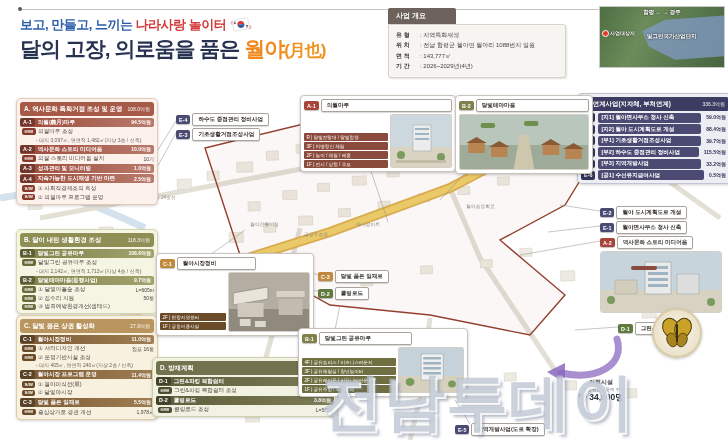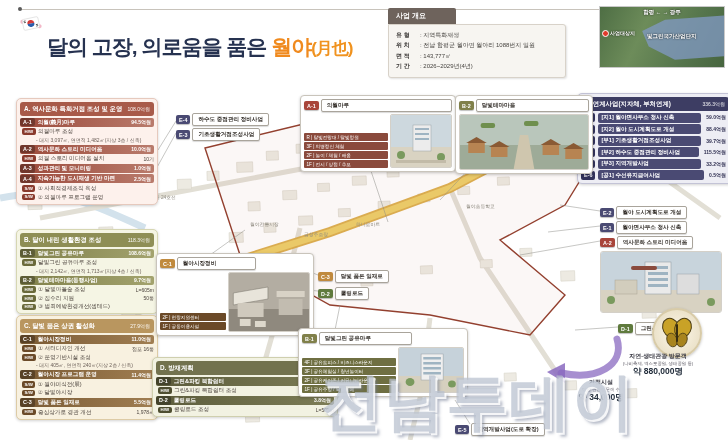--- a/index.html
+++ b/index.html
@@ -5,21 +5,21 @@
   html,body{margin:0;padding:0;}
   body{font-family:"Liberation Sans","DejaVu Sans",sans-serif;background:#e8e8e8;}
   #poster{position:relative;width:728px;height:440px;background:#ffffff;overflow:hidden;margin:0 auto;}
   .top-rule{position:absolute;left:20px;right:6px;top:9px;border-top:1px solid #c8c3bb;}
   .top-rule::before{content:"";position:absolute;left:-2px;top:-3px;width:4px;height:4px;border-radius:50%;background:#5a5a5a;}
 
   
   .title{position:absolute;left:20px;top:16px;z-index:12;}
   .t1{font-size:13px;font-weight:900;color:#2a5caa;letter-spacing:-0.5px;display:flex;align-items:center;gap:4px;}
   .t1 .accent{color:#d43a3a;}
-  .t2{font-size:21px;font-weight:900;color:#263250;letter-spacing:-1px;margin-top:1px;margin-left:27px;}
+  .t2{font-size:21px;font-weight:900;color:#263250;letter-spacing:-1px;margin-top:1px;}
   .t2 .accent{color:#f08a1e;}
   .t2 .hanja{color:#f0921e;font-size:17px;}
 
   
   .ovbox{position:absolute;left:388px;top:8px;width:178px;z-index:12;}
   .ovhdr{background:#6e635c;color:#fff;font-size:7px;font-weight:bold;padding:3px 8px;width:52px;border-radius:2px 2px 0 0;}
   .ovbody{background:#f7f5f1;border:1px solid #d8d2c9;padding:4px 7px;font-size:6px;color:#474440;border-radius:0 3px 3px 3px;box-shadow:1px 1px 2px rgba(0,0,0,.12);}
   .ovrow{display:flex;margin:1.5px 0;}
   .ovrow .k{font-weight:bold;width:24px;color:#353230;flex:none;}
   .ovrow .v{flex:1;}
@@ -187,20 +187,22 @@
       <line x1="210" y1="177" x2="245" y2="152"></line>
         <line x1="318" y1="197" x2="300" y2="190"></line>
       <line x1="318" y1="213" x2="285" y2="210"></line>
         <line x1="335" y1="252" x2="340" y2="227"></line>
       <line x1="470" y1="346" x2="455" y2="322"></line>
     </g>
   </svg>
 
   <div class="title">
     <div class="t1">
+      <span><span>보고, 만들고, 느끼는</span>
+      <span class="accent">나라사랑 놀이터</span></span>
       <svg width="22" height="16" viewBox="0 0 22 16" style="transform:rotate(-12deg);">
         <circle cx="3" cy="4" r="2" fill="#f3b8c8"></circle>
           <circle cx="19" cy="12" r="2" fill="#f3b8c8"></circle>
         <rect x="3" y="2" width="16" height="11" rx="1.5" fill="#fff" stroke="#cfcfcf" stroke-width="0.5"></rect>
         <path d="M7.5,7.5 a3.5,3.5 0 0 1 7,0 z" fill="#d43a3a"></path>
         <path d="M14.5,7.5 a3.5,3.5 0 0 1 -7,0 z" fill="#2a5caa"></path>
         <rect x="4.3" y="3.5" width="2" height="0.8" fill="#333"></rect>
           <rect x="4.3" y="5" width="2" height="0.8" fill="#333"></rect>
         <rect x="15.7" y="9.2" width="2" height="0.8" fill="#333"></rect>
           <rect x="15.7" y="10.7" width="2" height="0.8" fill="#333"></rect>
@@ -673,25 +675,20 @@
   <div class="butterfly">
     <svg width="34" height="34" viewBox="0 0 34 34">
       <ellipse cx="11" cy="12" rx="8" ry="10" fill="#c9a227" stroke="#4a3c14" stroke-width="1" transform="rotate(-25 11 12)"></ellipse>
       <ellipse cx="23" cy="12" rx="8" ry="10" fill="#c9a227" stroke="#4a3c14" stroke-width="1" transform="rotate(25 23 12)"></ellipse>
       <ellipse cx="12" cy="24" rx="5" ry="7" fill="#a8841e" stroke="#4a3c14" stroke-width="0.8" transform="rotate(-20 12 24)"></ellipse>
       <ellipse cx="22" cy="24" rx="5" ry="7" fill="#a8841e" stroke="#4a3c14" stroke-width="0.8" transform="rotate(20 22 24)"></ellipse>
       <rect x="16" y="8" width="2" height="18" rx="1" fill="#3a2e10"></rect>
     </svg>
   </div>
 
-  <div class="stat" style="left:592px;top:352px;width:132px;">
-    <div class="l1">자연·생태관광 방문객</div>
-    <div class="l2">(나비축제, 엑스포공원, 생태공원 등)</div>
-    <div class="val">약 880,000명</div>
-  </div>
   <div class="stat" style="left:556px;top:378px;width:90px;">
     <div class="l1">거점시설</div>
     <div class="l2">예상 연간방문객 수</div>
     <div class="val">약 34,000명</div>
   </div>
 
   <svg style="position:absolute;left:545px;top:331px;z-index:30;" width="82" height="58" viewBox="0 0 82 58">
     <path d="M72,8 C80,34 52,50 16,42" stroke="#8a6ac0" stroke-width="7" fill="none" stroke-linecap="round" opacity="0.75"></path>
     <polygon points="20,32 2,41 20,52" fill="#8a6ac0" opacity="0.85"></polygon>
   </svg>

